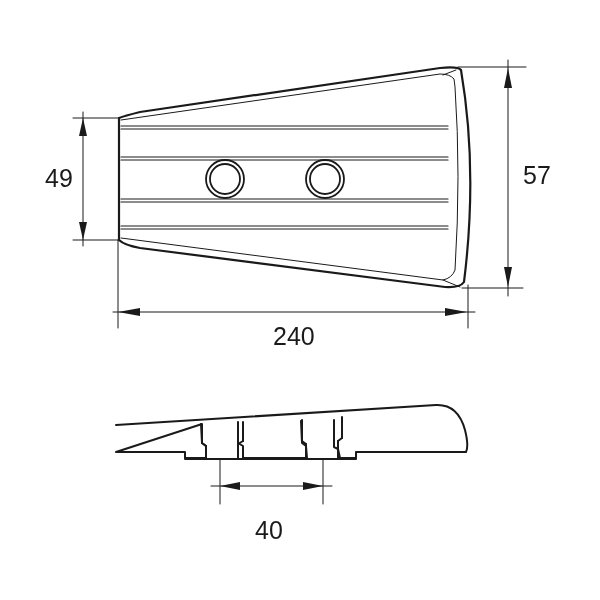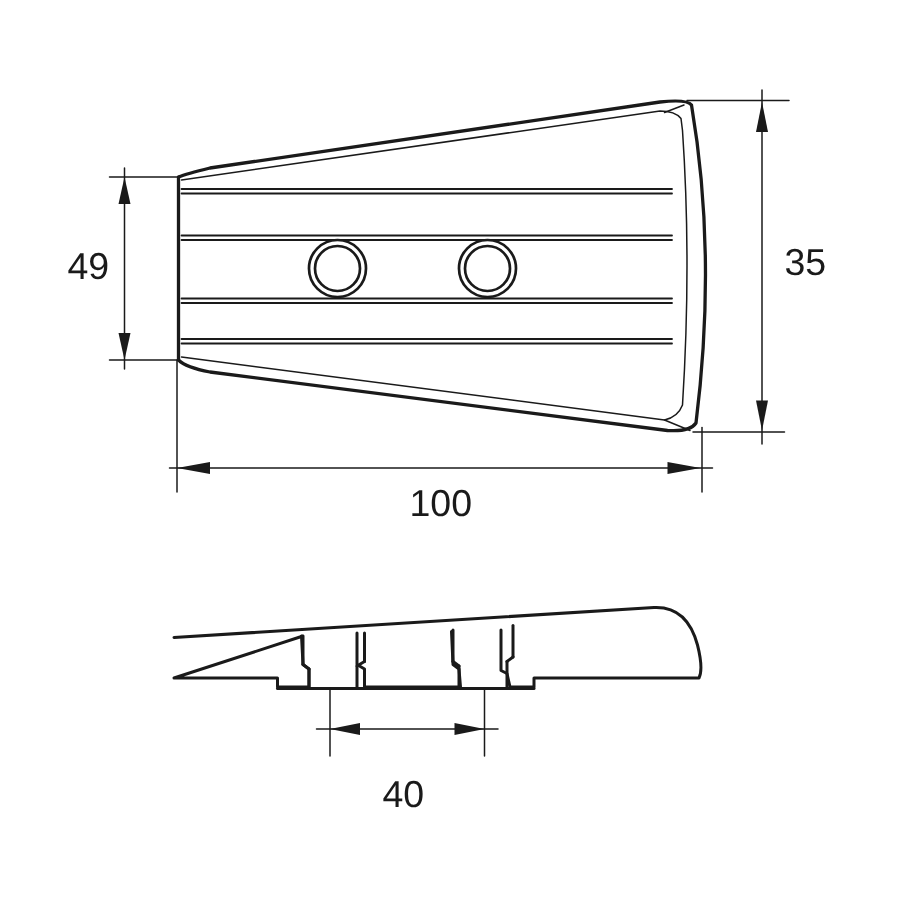--- a/index.html
+++ b/index.html
@@ -108,16 +108,16 @@
           <line x1="323" y1="459" x2="323" y2="504"></line>
           <line x1="211" y1="486" x2="332" y2="486"></line>
           <polygon points="220,486 240,482 240,490" fill="#1a1a1a" stroke="none"></polygon>
           <polygon points="323,486 303,482 303,490" fill="#1a1a1a" stroke="none"></polygon>
         </g>
       </g>
     </g>
   </svg>
 
   <span class="dim-label" style="left:45px; top:166px;">49</span>
-  <span class="dim-label" style="left:523px; top:163px;">35</span>
-  <span class="dim-label" style="left:273px; top:324px;">100</span>
+  <span class="dim-label" style="left:523px; top:163px;">57</span>
+  <span class="dim-label" style="left:273px; top:324px;">240</span>
   <span class="dim-label" style="left:255px; top:518px;">40</span>
 </div>
 
 </body></html>

